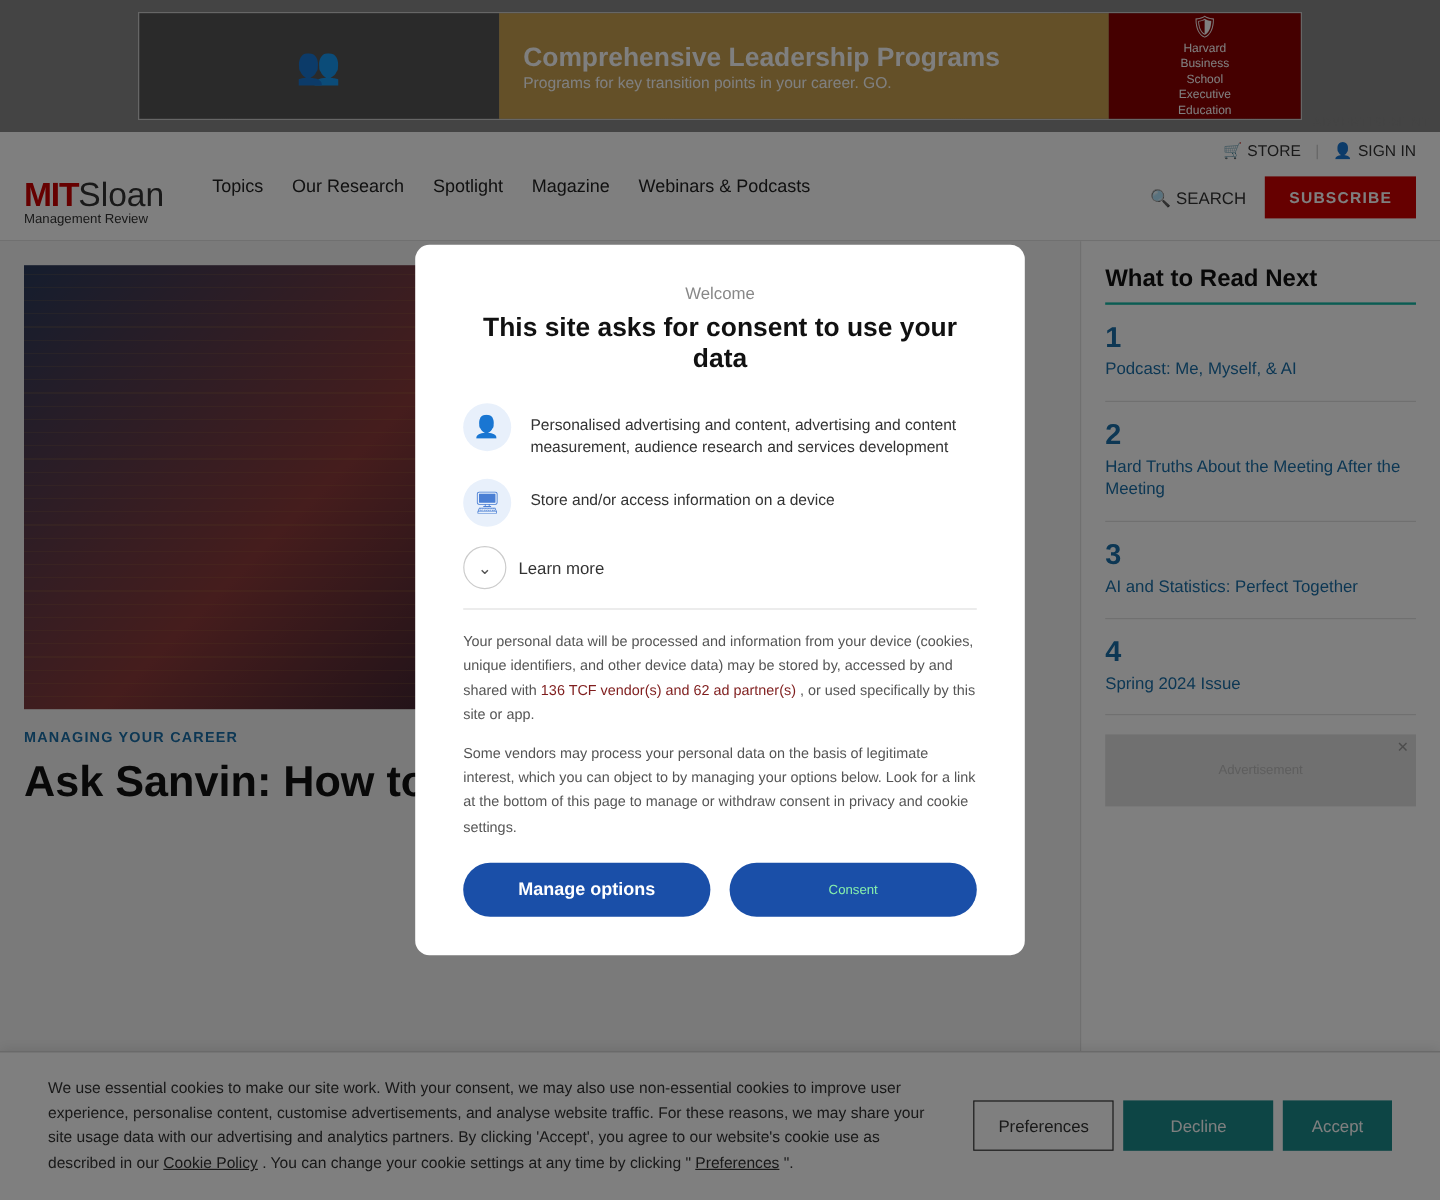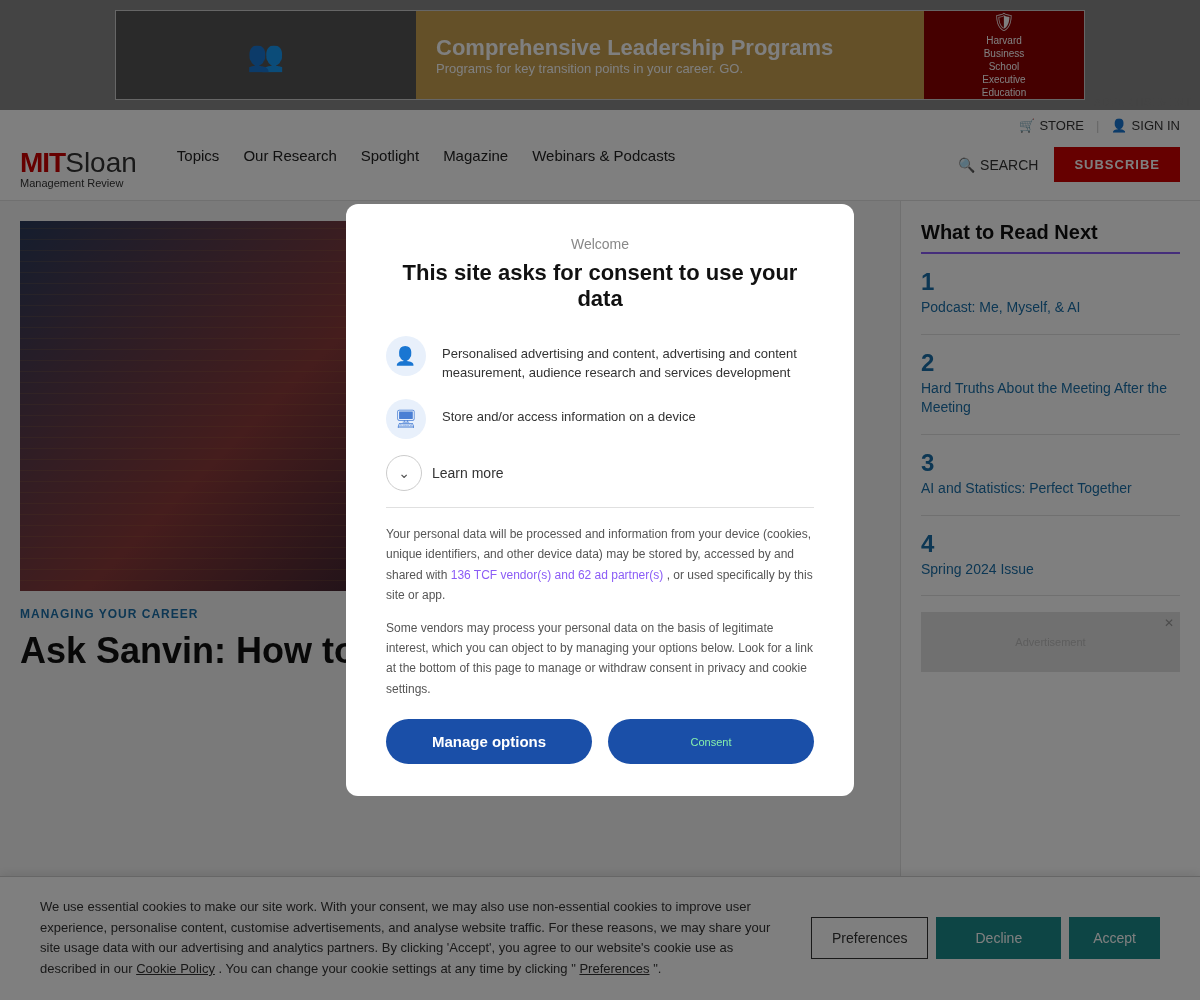--- a/index.html
+++ b/index.html
@@ -214,21 +214,21 @@
       padding: 20px;
       border-left: 1px solid #e0e0e0;
       background: #fff;
     }
     .sidebar-title {
       font-size: 20px;
       font-weight: bold;
       color: #111;
       margin-bottom: 16px;
       padding-bottom: 8px;
-      border-bottom: 2px solid #8b5cf6;
+      border-bottom: 2px solid #14b8a6;
     }
     .sidebar-item {
       margin-bottom: 16px;
       padding-bottom: 16px;
       border-bottom: 1px solid #e0e0e0;
     }
     .sidebar-num {
       font-size: 24px;
       font-weight: 900;
       color: #1a6fa8;
@@ -403,21 +403,21 @@
       border-top: 1px solid #e0e0e0;
       margin: 16px 0;
     }
     .modal-body-text {
       font-size: 12px;
       color: #555;
       line-height: 1.7;
       margin-bottom: 12px;
     }
     .modal-body-text a {
-      color: #8b5cf6;
+      color: #7f1d1d;
       text-decoration: none;
     }
     .modal-btns {
       display: flex;
       gap: 16px;
       margin-top: 20px;
     }
     .modal-btn-manage {
       flex: 1;
       padding: 14px;

